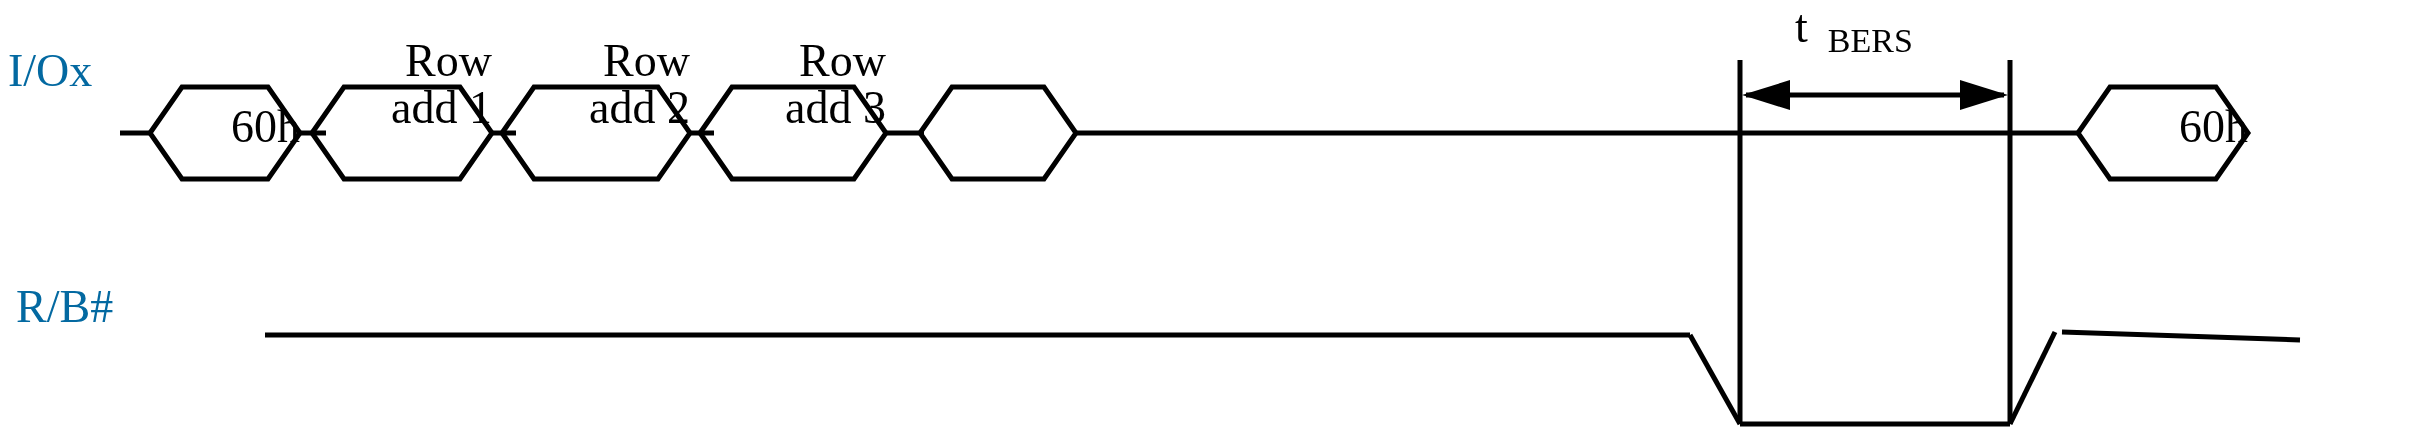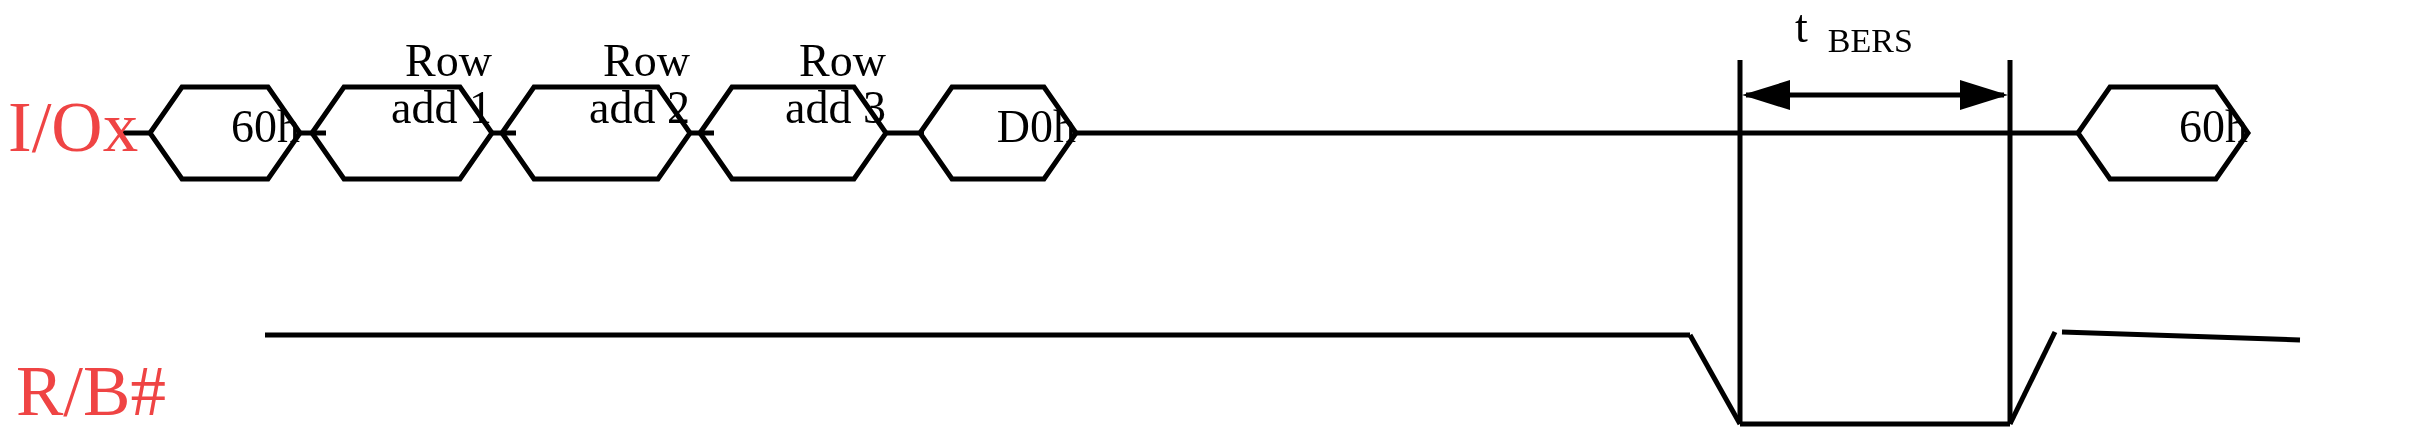--- a/index.html
+++ b/index.html
@@ -1,22 +1,22 @@
 <!DOCTYPE html>
 <html><head>
 <meta charset="utf-8">
 <style>
   html,body{margin:0;padding:0;background:#ffffff;}
   body{width:2420px;height:434px;overflow:hidden;
        font-family:"Liberation Serif","DejaVu Serif",serif;color:#000;}
   #stage{position:relative;width:2420px;height:434px;background:#fff;}
   svg.diagram{position:absolute;left:0;top:0;width:2420px;height:434px;display:block;}
-  .sig-label{position:absolute;font-size:71px;line-height:1;color:#ef4444;white-space:nowrap;margin-top:44px;}
+  .sig-label{position:absolute;font-size:46px;line-height:1;color:#0369a1;white-space:nowrap;}
   #lbl-iox{left:8px;top:48px;}
-  #lbl-rb{left:16px;top:312px;}
+  #lbl-rb{left:16px;top:284px;}
   .hexlabel{position:absolute;text-align:right;font-size:46px;line-height:1.02;color:#000;white-space:pre-line;}
   .tlabel{position:absolute;font-size:46px;line-height:1;color:#000;white-space:nowrap;}
   .tlabel .sub{font-size:34px;vertical-align:baseline;position:relative;top:10px;margin-left:20px;}
 </style>
 </head>
 <body>
 
 <div id="stage">
 
   <svg class="diagram" viewBox="0 0 2420 434" xmlns="http://www.w3.org/2000/svg">
@@ -70,21 +70,20 @@
 
   <div class="hexlabel" style="left:312px;top:38px;width:180px;">Row
 add 1</div>
 
   <div class="hexlabel" style="left:502px;top:38px;width:188px;">Row
 add 2</div>
 
   <div class="hexlabel" style="left:700px;top:38px;width:186px;">Row
 add 3</div>
 
-  <div class="hexlabel" style="left:920px;top:104px;width:156px;">D0h</div>
 
   <div class="hexlabel" style="left:2078px;top:104px;width:170px;">60h</div>
 
   <div class="tlabel" style="left:1795px;top:4px;">
     <span>t</span><span class="sub">BERS</span>
   </div>
 
 </div>
 
 </body></html>

